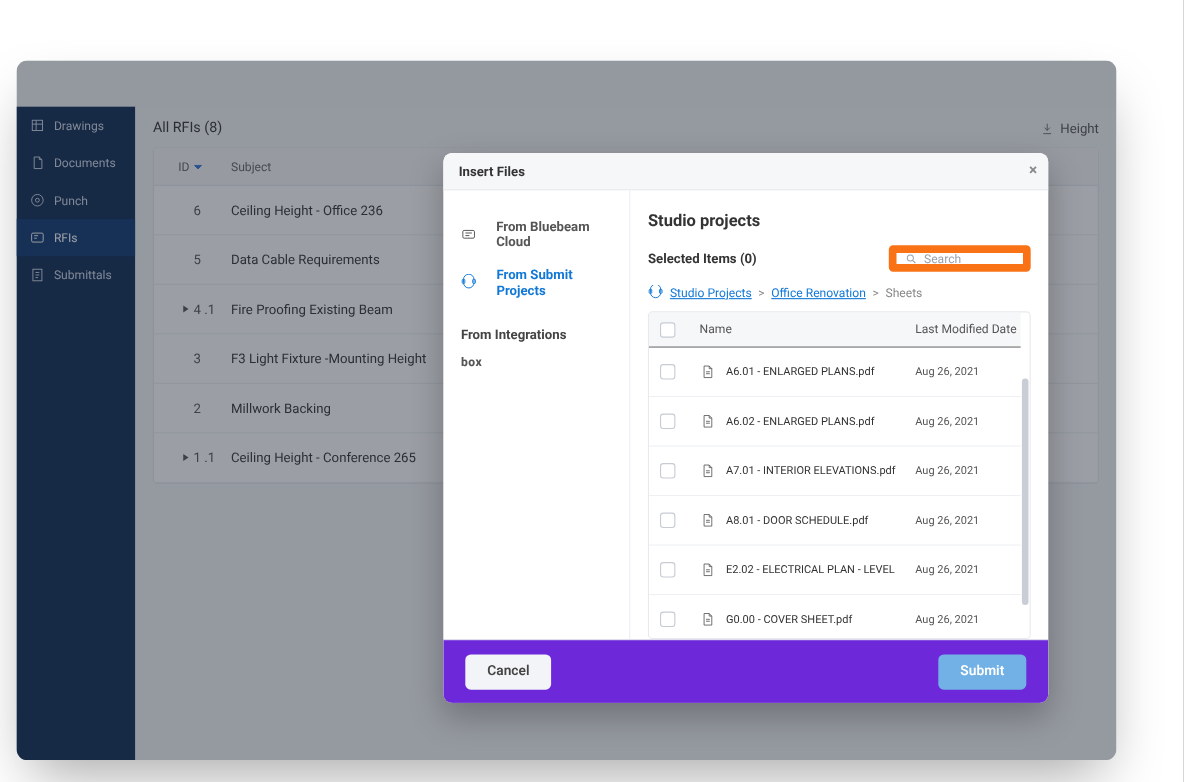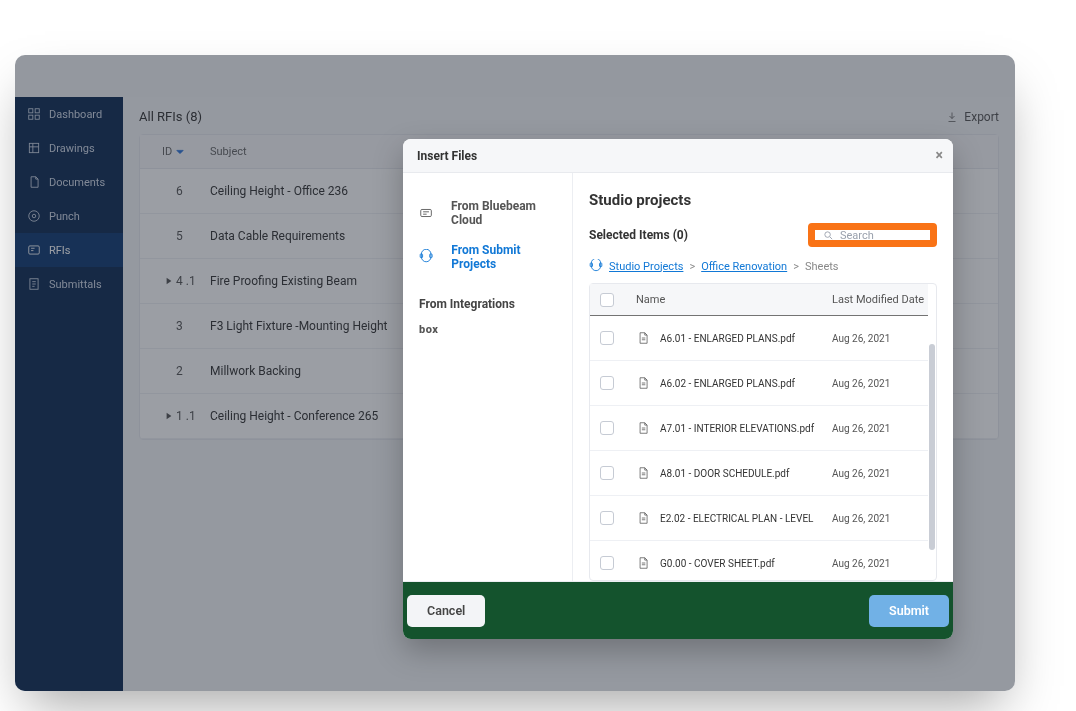--- a/index.html
+++ b/index.html
@@ -151,48 +151,37 @@
     .ft-name { flex:1; padding-left:22px;}
     .ft-date { width:96px; text-align:left;}
     .frow { height:45px; display:flex; align-items:center; padding-left:10px; border-bottom:1px solid #eef0f4; font-size:10px; color:#333;}
     .ficon { width:14px; height:14px; margin-left:22px; margin-right:10px; flex:none;}
     .ficon svg { width:14px; height:14px; stroke:#555; fill:none; stroke-width:1.3;}
     .fname { flex:1; white-space:nowrap; overflow:hidden; text-overflow:ellipsis; padding-right:8px;}
     .fdate { width:96px; color:#555;}
     .scrollbar { width:8px; background:transparent; position:relative;}
     .scrollbar::after{ content:""; position:absolute; top:60px; bottom:30px; left:1px; right:1px; background:#c9cdd5; border-radius:4px;}
     .modal-foot {
-      height:58px; border-top:1px solid #eceef2; background:#14532d;
-      display:flex; align-items:center; justify-content:space-between; padding:0 4px;
+      height:58px; border-top:1px solid #eceef2; background:#6d28d9;
+      display:flex; align-items:center; justify-content:space-between; padding:0 20px;
     }
     .btn { height:32px; padding:0 20px; border-radius:5px; font-size:12.5px; font-weight:600; display:inline-flex; align-items:center; cursor:pointer; }
     .btn-cancel { background:#f3f4f7; color:#444; }
     .btn-submit { background:#71b1e6; color:#fff; }
   </style>
 </head>
 <body>
 
 <div class="app-window">
 
 
   <div class="sidebar">
     <div class="side-item">
       <span class="side-icon">
           <svg viewBox="0 0 24 24">
-            <rect x="3" y="3" width="7" height="7"></rect>
-            <rect x="14" y="3" width="7" height="7"></rect>
-            <rect x="3" y="14" width="7" height="7"></rect>
-            <rect x="14" y="14" width="7" height="7"></rect>
-          </svg>
-        </span>
-      <span>Dashboard</span>
-    </div>
-    <div class="side-item">
-      <span class="side-icon">
-          <svg viewBox="0 0 24 24">
             <rect x="4" y="4" width="16" height="16"></rect>
             <path d="M4 10h16M10 4v16"></path>
           </svg>
         </span>
       <span>Drawings</span>
     </div>
     <div class="side-item">
       <span class="side-icon">
           <svg viewBox="0 0 24 24">
             <path d="M7 3h8l4 4v14H7z"></path>
@@ -230,21 +219,21 @@
     </div>
   </div>
 
   <div class="main">
     <div class="list-header">
       <div class="list-title">All RFIs (8)</div>
       <div class="export-btn">
         <svg viewBox="0 0 24 24">
             <path d="M12 3v12M7 10l5 5 5-5M5 21h14"></path>
           </svg>
-        <span>Export</span>
+        <span>Height</span>
       </div>
     </div>
     <div class="table">
       <div class="thead">
         <div class="col-id">
           <span>ID</span>
           <svg viewBox="0 0 10 10">
               <path d="M1 3l4 4 4-4z"></path>
             </svg>
         </div>

